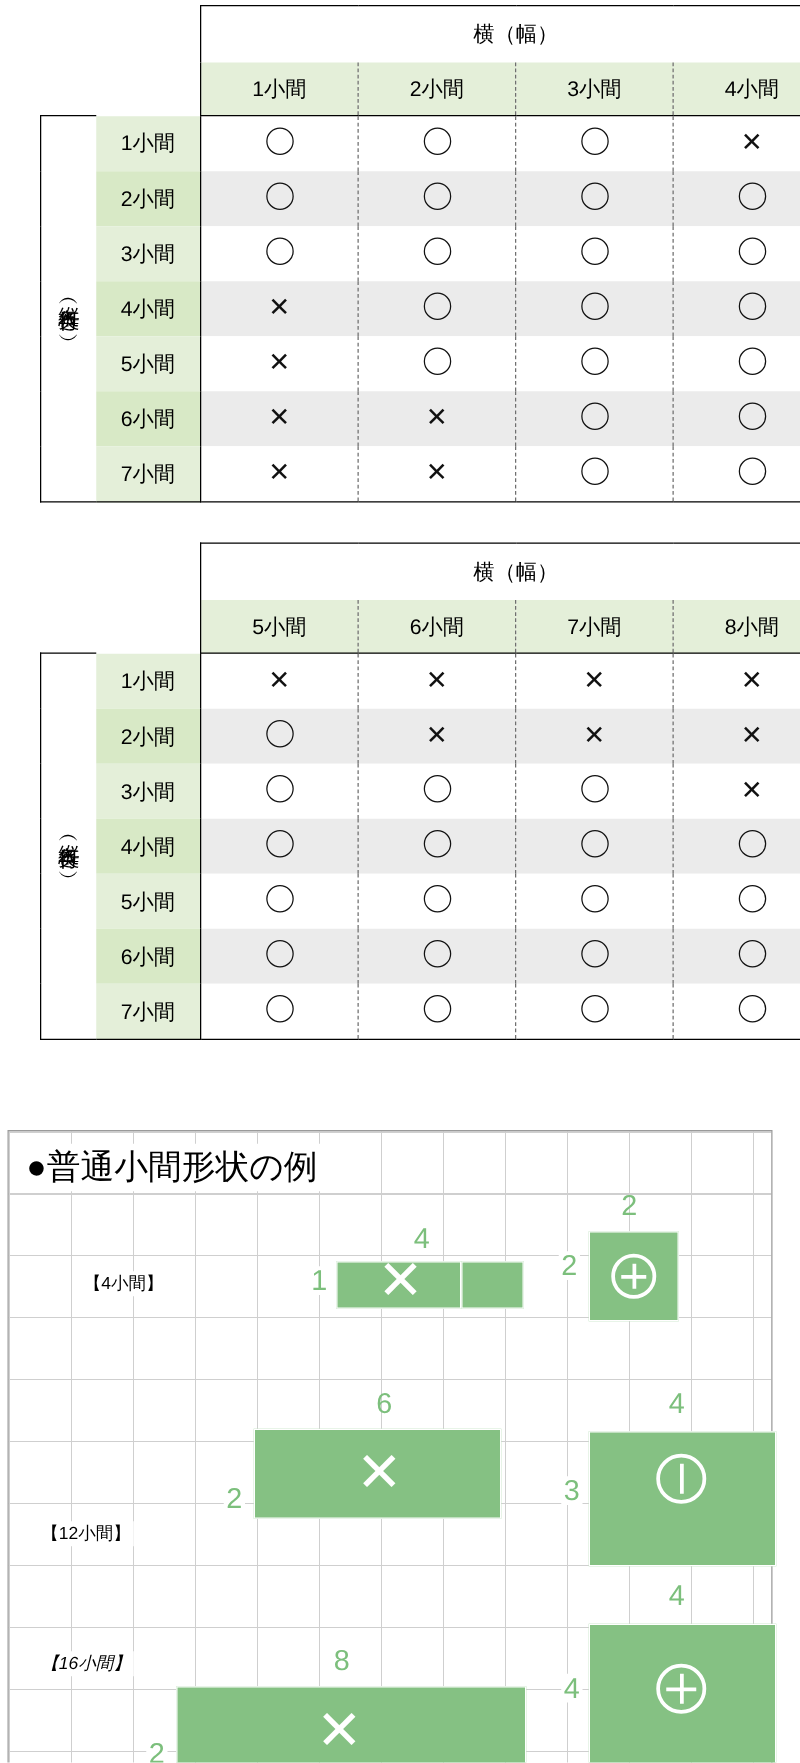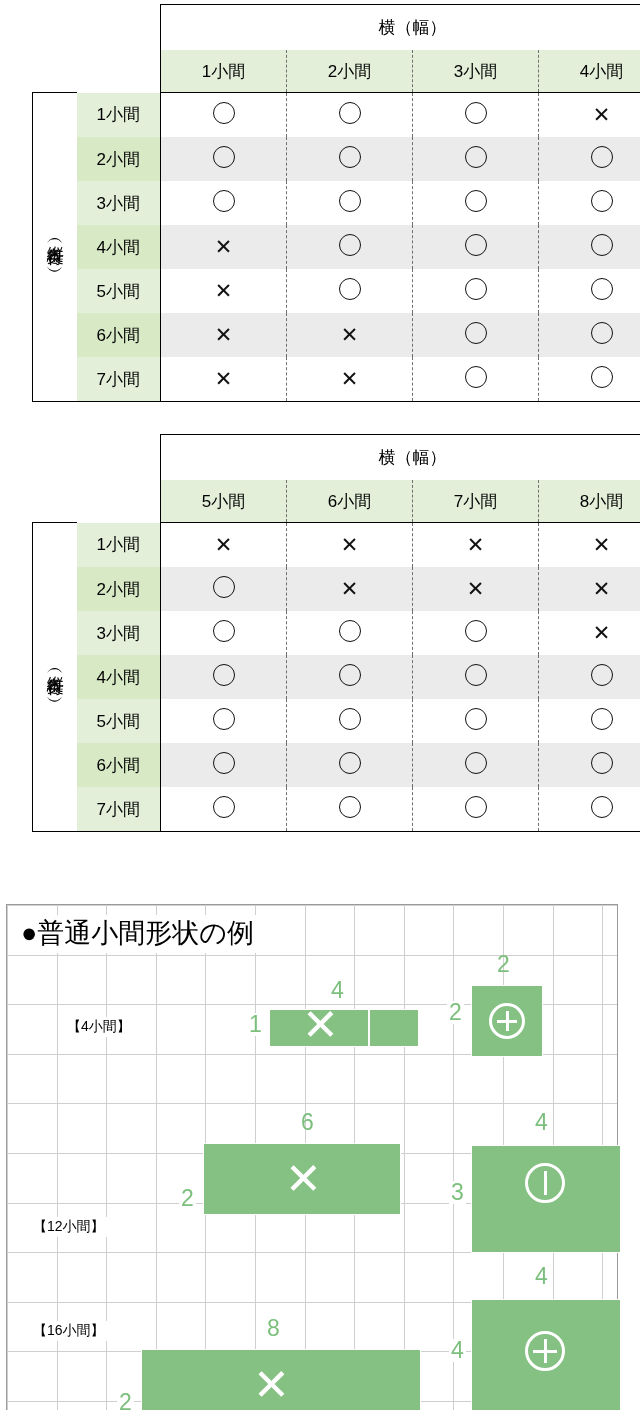--- a/index.html
+++ b/index.html
@@ -387,21 +387,21 @@
   <div class="dim white-bg" style="left:172px; top:282px;">2</div>
   <div class="dim" style="left:294px; top:206px;">6</div>
 
   <div class="shape" style="left:464px; top:240px; width:150px; height:108px;"></div>
   <div class="irori" style="left:518px; top:258px; width:40px; height:40px;">
     <span class="v"></span>
   </div>
   <div class="dim white-bg" style="left:442px; top:276px;">3</div>
   <div class="dim" style="left:528px; top:206px;">4</div>
 
-  <div class="ex-label" style="left:24px; top:416px;">【16小間】</div>
+  <div class="ex-label" style="left:24px; top:416px;font-style:italic;">【16小間】</div>
 
   <div class="shape" style="left:134px; top:444px; width:280px; height:72px;"></div>
   <div class="cross" style="left:246px; top:458px;">✕</div>
   <div class="dim white-bg" style="left:110px; top:486px;">2</div>
   <div class="dim" style="left:260px; top:412px;">8</div>
 
   <div class="shape" style="left:464px; top:394px; width:150px; height:122px;"></div>
   <div class="irori" style="left:518px; top:426px; width:40px; height:40px;">
     <span class="v"></span>
     <span class="h"></span>

